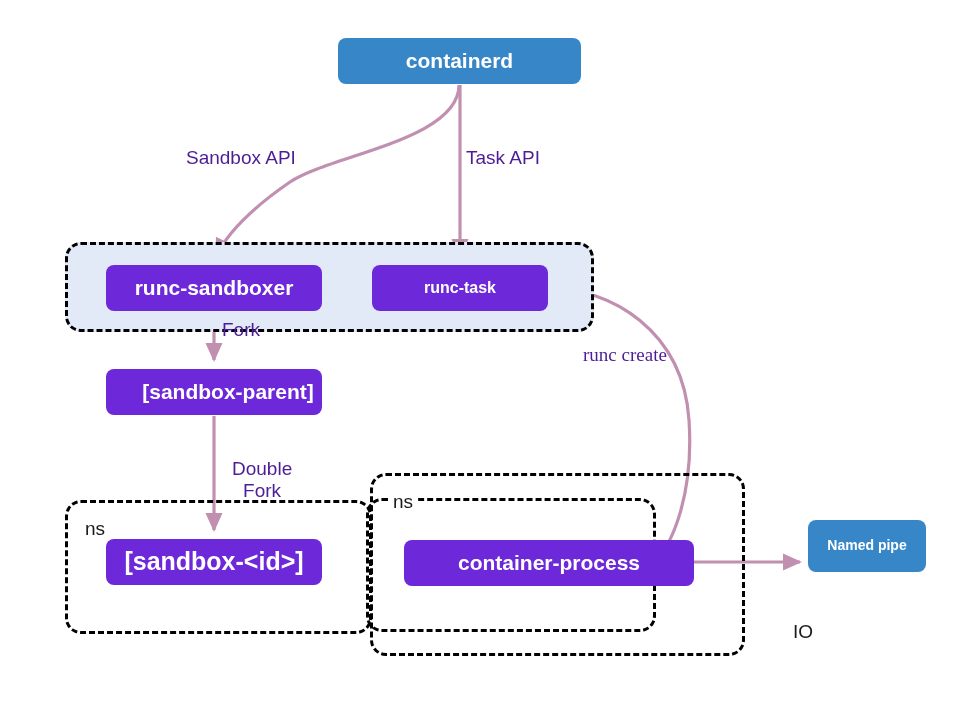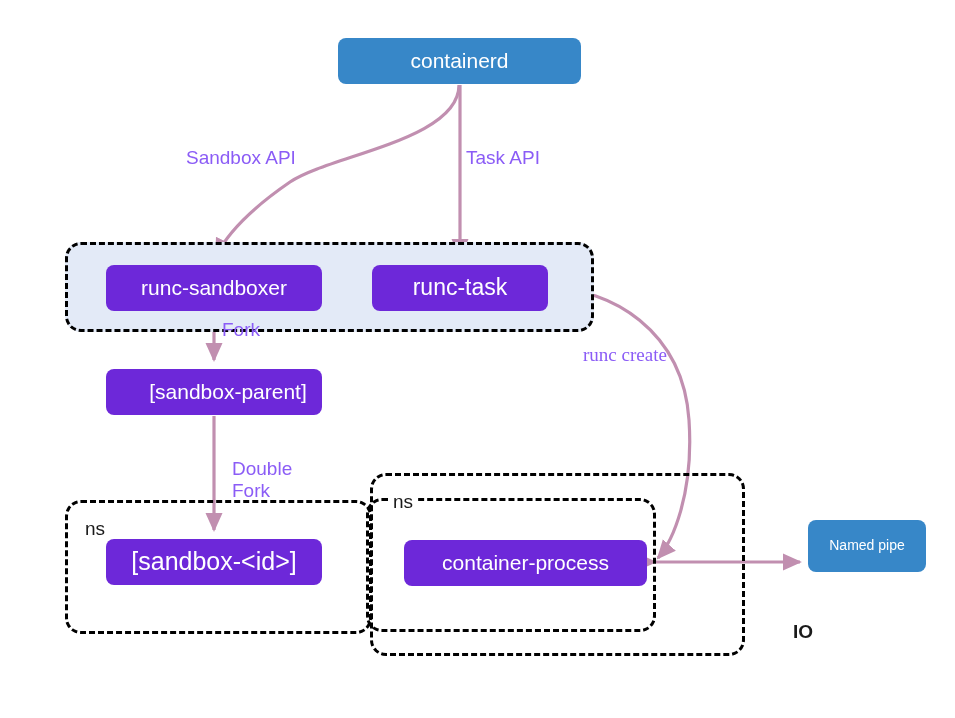--- a/index.html
+++ b/index.html
@@ -34,33 +34,35 @@
   .node {
     position: absolute;
     box-sizing: border-box;
     display: flex;
     align-items: center;
     justify-content: center;
     border-radius: 8px;
     color: #ffffff;
     text-align: center;
     line-height: 1.1;
+    font-weight: bold;
   }
   .node-dark {
     background: #6d28d9;
   }
   .node-light {
     background: #3787c8;
   }
   .edge-label {
     position: absolute;
-    color: #8b5cf6;
+    color: #4c1d95;
     font-size: 19px;
     line-height: 22px;
     white-space: pre;
+    text-align: center;
   }
   .group-label {
     position: absolute;
     color: #1a1a1a;
     font-size: 19px;
     line-height: 22px;
   }
 </style>
 </head>
 <body>
@@ -92,43 +94,43 @@
   <div class="group-box" style="left:65px; top:242px; width:529px; height:90px; background:#e3eaf7;"></div>
 
   <div class="group-box" style="left:370px; top:473px; width:375px; height:183px; background:transparent;"></div>
 
   <div class="group-box" style="left:65px; top:500px; width:307px; height:134px; background:transparent;"></div>
 
   <div class="group-box" style="left:366px; top:498px; width:290px; height:134px; background:transparent;"></div>
 
   <span class="group-label" style="left:85px; top:518px;">ns</span>
   <span class="group-label" style="left:390px; top:491px; background:#ffffff; padding:0 3px;">ns</span>
-  <span class="group-label" style="left:793px; top:621px;font-weight:bold;">IO</span>
+  <span class="group-label" style="left:793px; top:621px;">IO</span>
 
   <div class="node node-light" style="left:338px; top:38px; width:243px; height:46px; font-size:21px;">
     <span>containerd</span>
   </div>
 
   <div class="node node-dark" style="left:106px; top:265px; width:216px; height:46px; font-size:21px;">
     <span>runc-sandboxer</span>
   </div>
 
-  <div class="node node-dark" style="left:372px; top:265px; width:176px; height:46px; font-size:23px;">
+  <div class="node node-dark" style="left:372px; top:265px; width:176px; height:46px; font-size:16px;">
     <span>runc-task</span>
   </div>
 
   <div class="node node-dark" style="left:106px; top:369px; width:216px; height:46px; font-size:21px;padding-left:28px;">
     <span>[sandbox-parent]</span>
   </div>
 
   <div class="node node-dark" style="left:106px; top:539px; width:216px; height:46px; font-size:25px;">
     <span>[sandbox-&lt;id&gt;]</span>
   </div>
 
-  <div class="node node-dark" style="left:404px; top:540px; width:243px; height:46px; font-size:21px;">
+  <div class="node node-dark" style="left:404px; top:540px; width:290px; height:46px; font-size:21px;">
     <span>container-process</span>
   </div>
 
   <div class="node node-light" style="left:808px; top:520px; width:118px; height:52px; font-size:14px;">
     <span>Named pipe</span>
   </div>
 
   <span class="edge-label" style="left:186px; top:147px;">Sandbox API</span>
 
   <span class="edge-label" style="left:466px; top:147px;">Task API</span>

